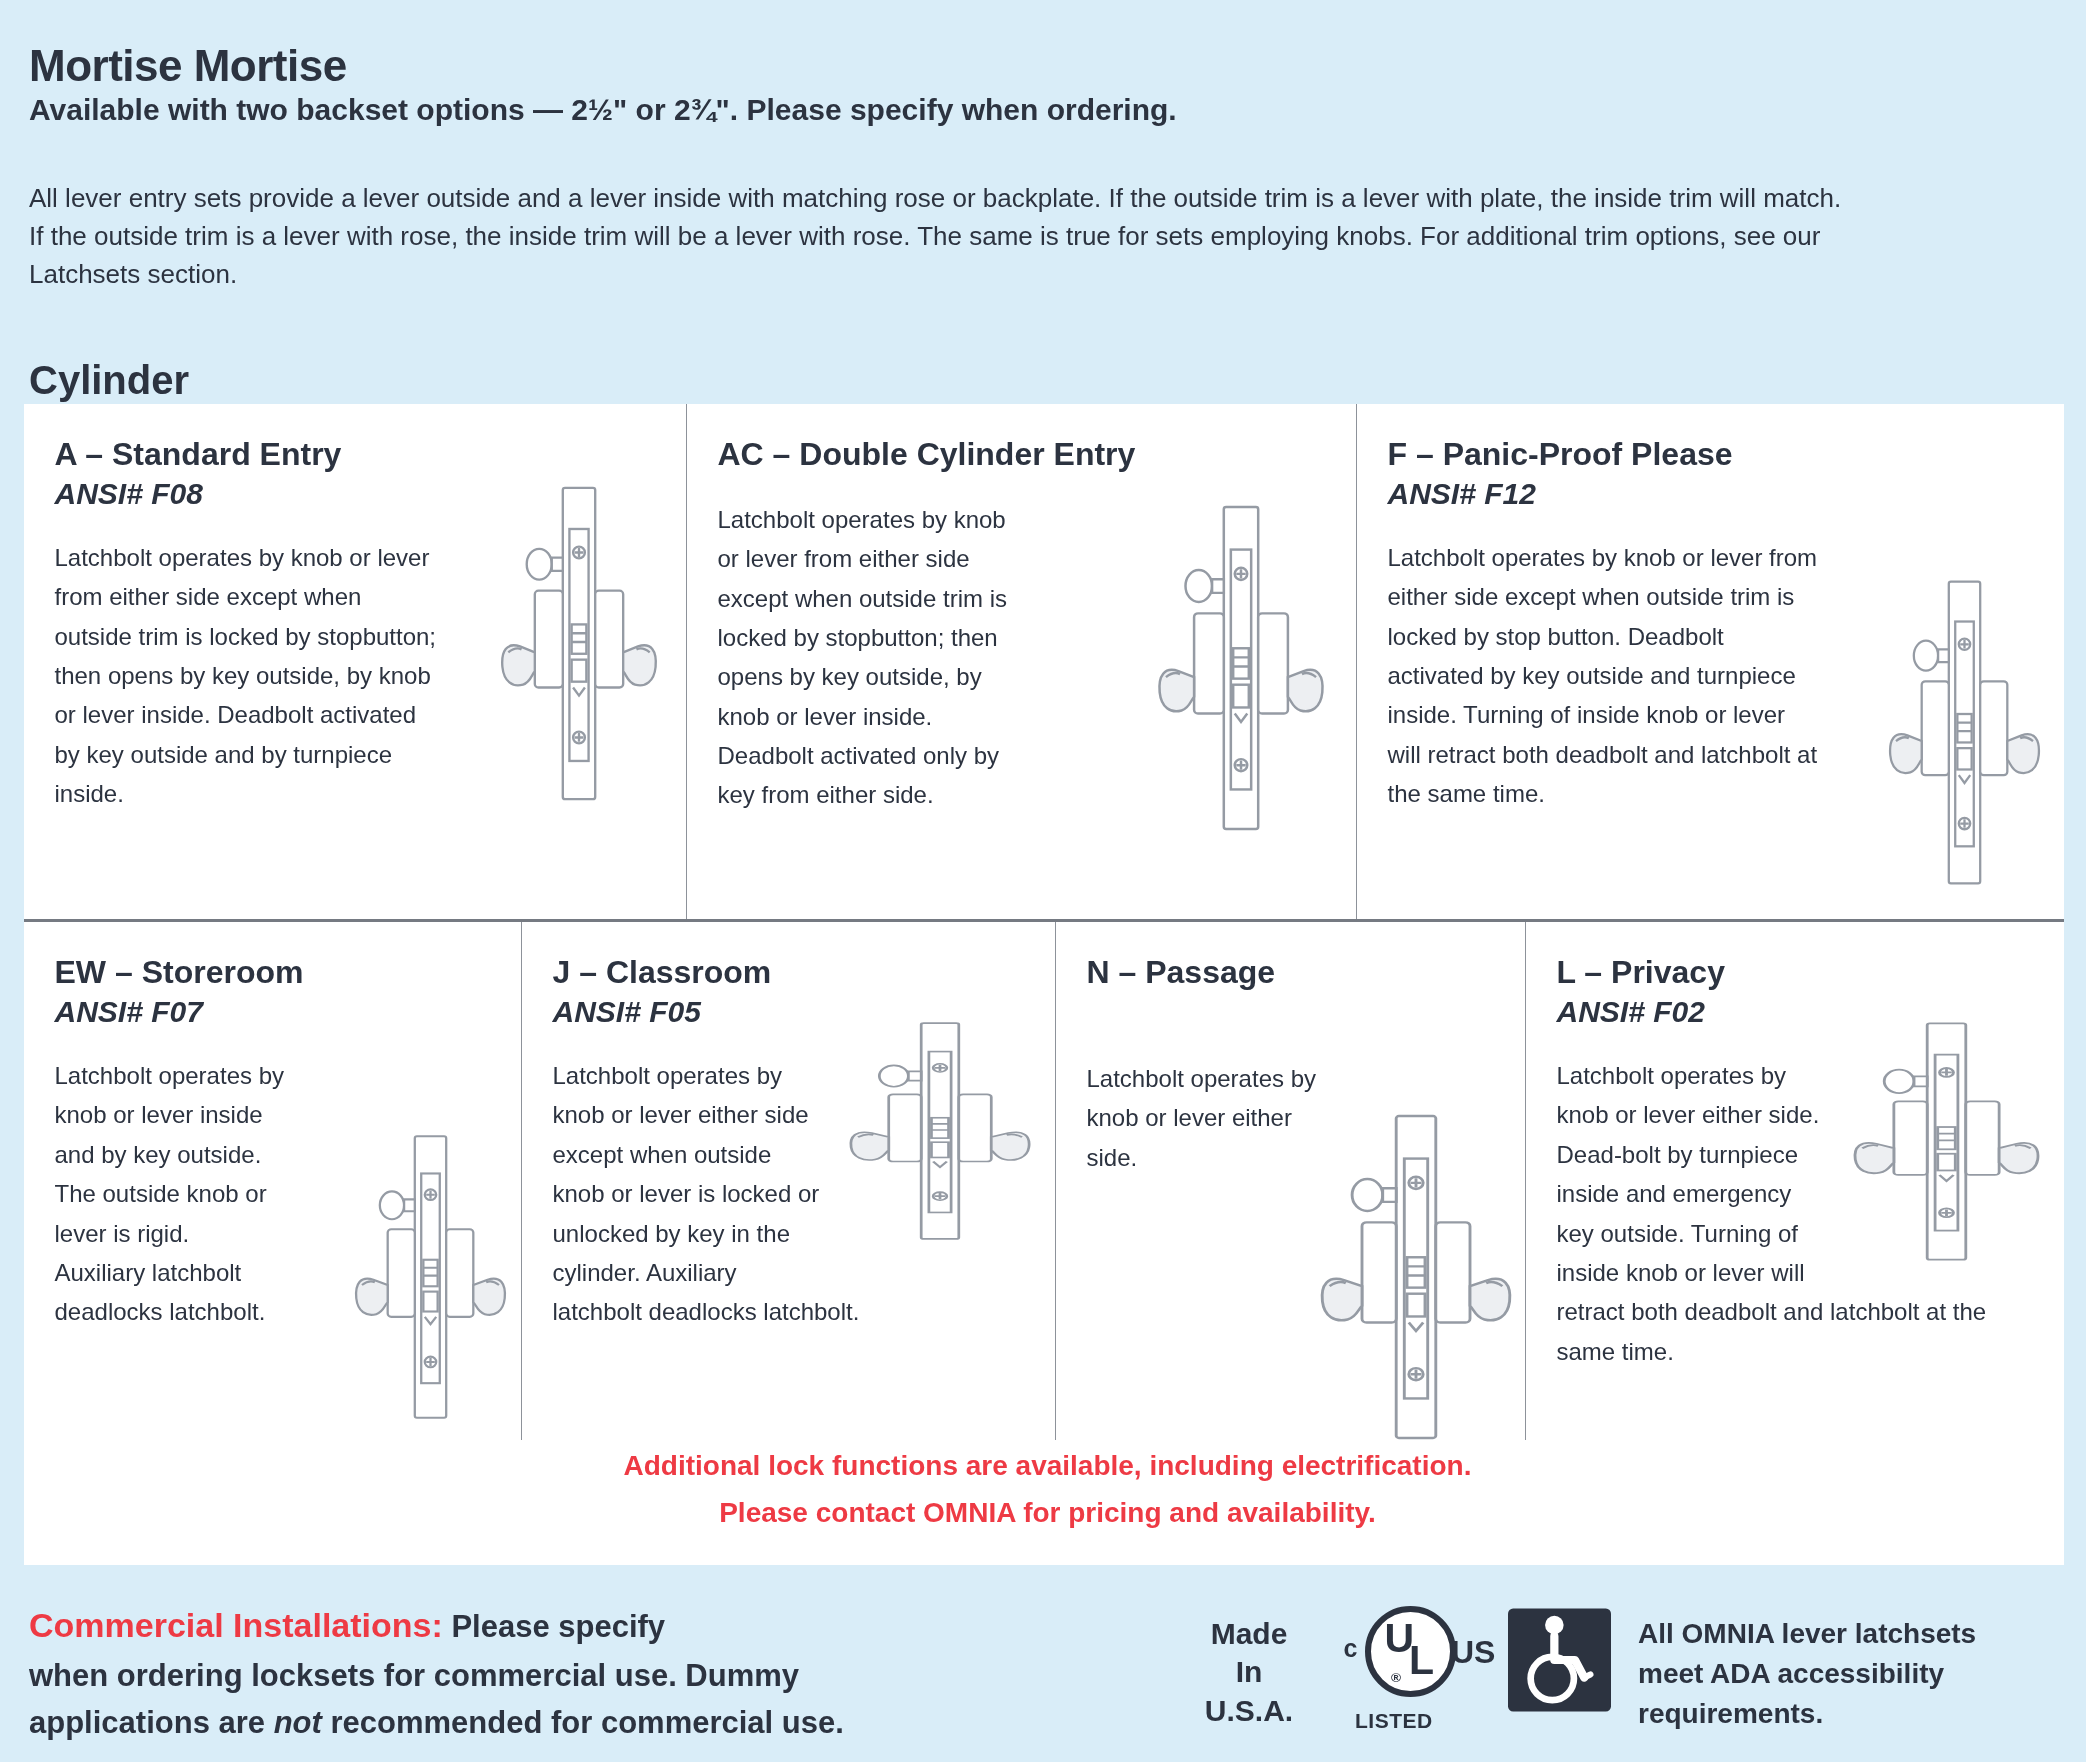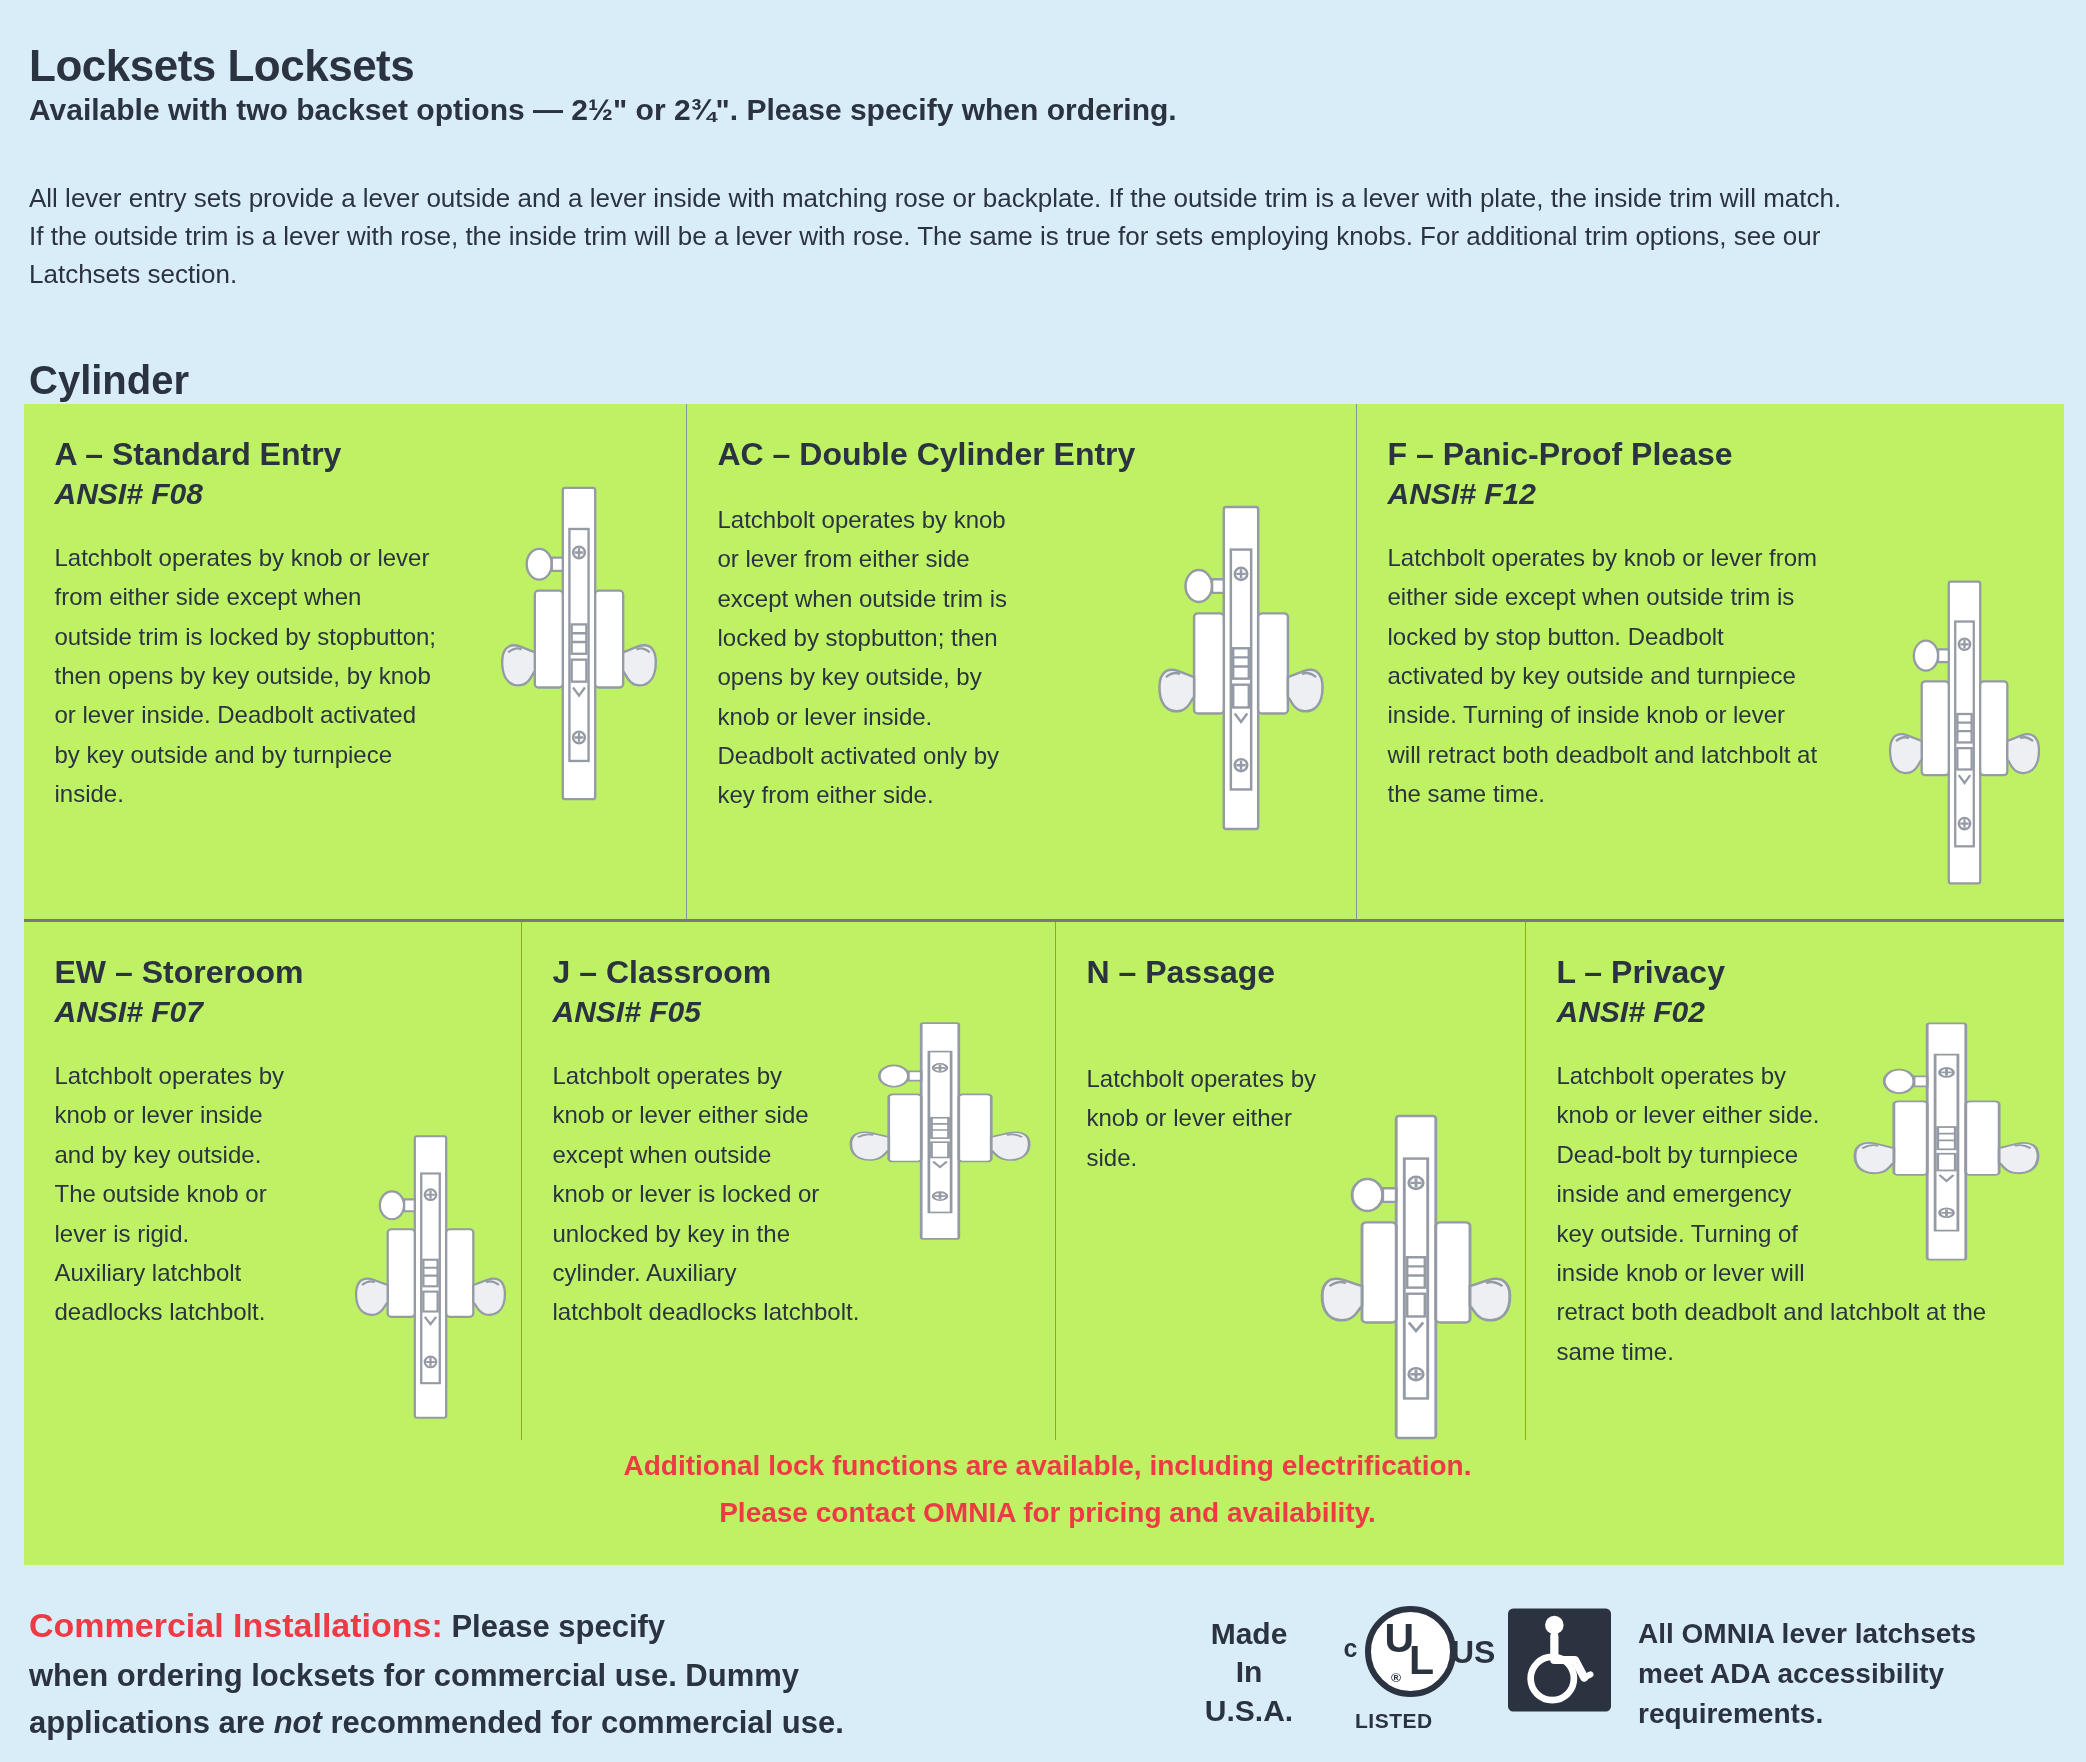--- a/index.html
+++ b/index.html
@@ -10,21 +10,21 @@
     color:#2c3340;
     position:relative;
     overflow:hidden;
   }
   #page{position:absolute;inset:0;}
   .page-title{position:absolute;left:29px;top:11.5px;font-size:44px;font-weight:bold;letter-spacing:-0.5px;}
   .subtitle{position:absolute;left:29px;top:93px;font-size:30px;font-weight:bold;}
   .intro{position:absolute;left:29px;top:154px;width:1816px;font-size:26px;line-height:1.46;font-weight:400;}
   .functions-heading{position:absolute;left:29px;top:325px;font-size:40px;font-weight:bold;}
 
-  .panel{position:absolute;left:23.5px;top:404px;width:2040px;height:1161px;background:#bef264;}
+  .panel{position:absolute;left:23.5px;top:404px;width:2040px;height:1161px;background:#ffffff;}
   .frow{display:flex;}
   .row1{height:515px;}
   .row2{height:518px;}
   .hdivider{height:3.1px;background:#757a82;}
   .cell{position:relative;box-sizing:border-box;padding:33px 21px 0 31px;}
   .cell.vline{border-right:1.6px solid #8d929a;}
   .cell h3{margin:0;font-size:32px;font-weight:bold;line-height:1.12;}
   .ansi{font-size:30px;font-style:italic;font-weight:600;margin-top:4.2px;}
   .desc{margin:27px 0 0 0;font-size:24px;line-height:1.64;}
   .desc.narrow-a{max-width:383px;}
@@ -81,21 +81,21 @@
       <rect class="fw" x="132" y="148" width="38" height="132" rx="5"></rect>
       <path class="fl" d="M50 232 L30 224 C12 218 4 230 6 252 C8 272 20 280 34 276 C44 273 46 262 50 258 Z"></path>
       <path class="fl" d="M170 232 L190 224 C208 218 216 230 214 252 C212 272 200 280 186 276 C176 273 174 262 170 258 Z"></path>
       <path class="ln" d="M14 232 q10 -8 18 -4 M206 232 q-10 -8 -18 -4"></path>
     </g>
   </defs>
 </svg>
 
 <div id="page">
 
-  <h1 class="page-title">Locksets Locksets</h1>
+  <h1 class="page-title">Mortise Mortise</h1>
   <div class="subtitle">Available with two backset options — 2½" or 2¾". Please specify when ordering.</div>
   <p class="intro">All lever entry sets provide a lever outside and a lever inside with matching rose or backplate. If the outside trim is a lever with plate, the inside trim will match. If the outside trim is a lever with rose, the inside trim will be a lever with rose. The same is true for sets employing knobs. For additional trim options, see our Latchsets section.</p>
   <h2 class="functions-heading">Cylinder</h2>
 
   <div class="panel">
 
     <div class="frow row1">
       <div class="cell vline" style="width:663px">
         <h3>A – Standard Entry</h3>
         <div class="ansi">ANSI# F08</div>

